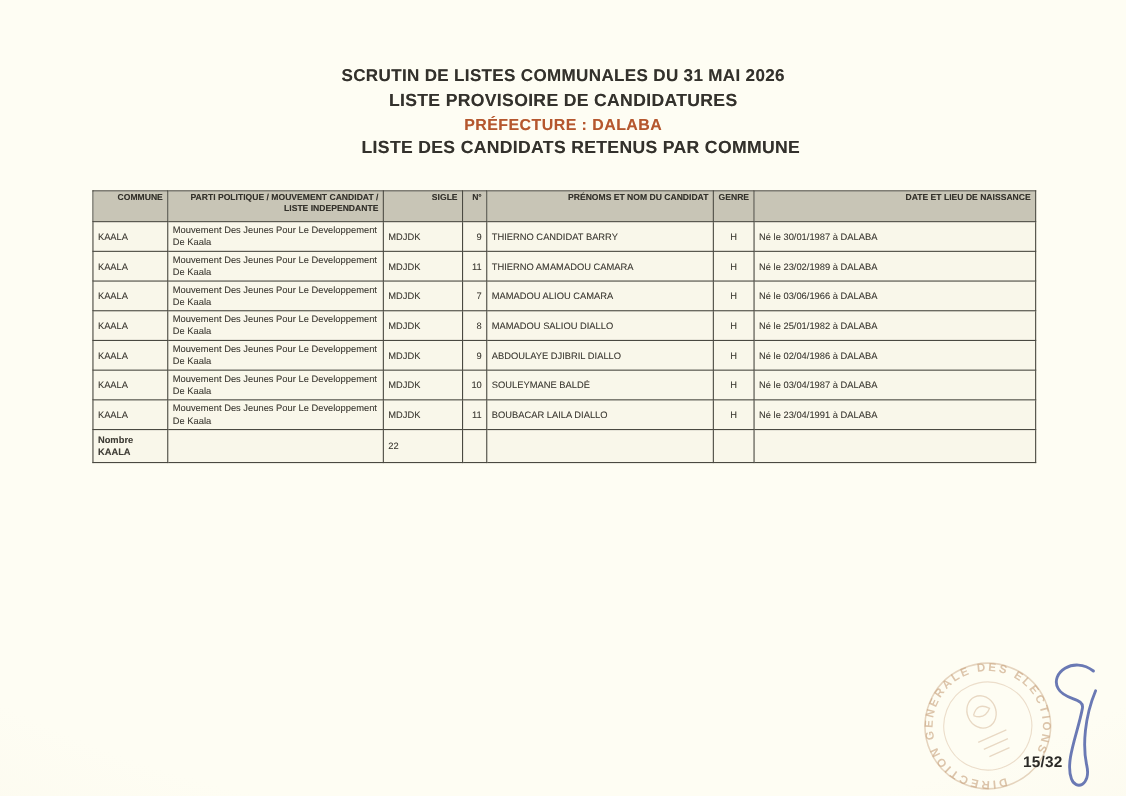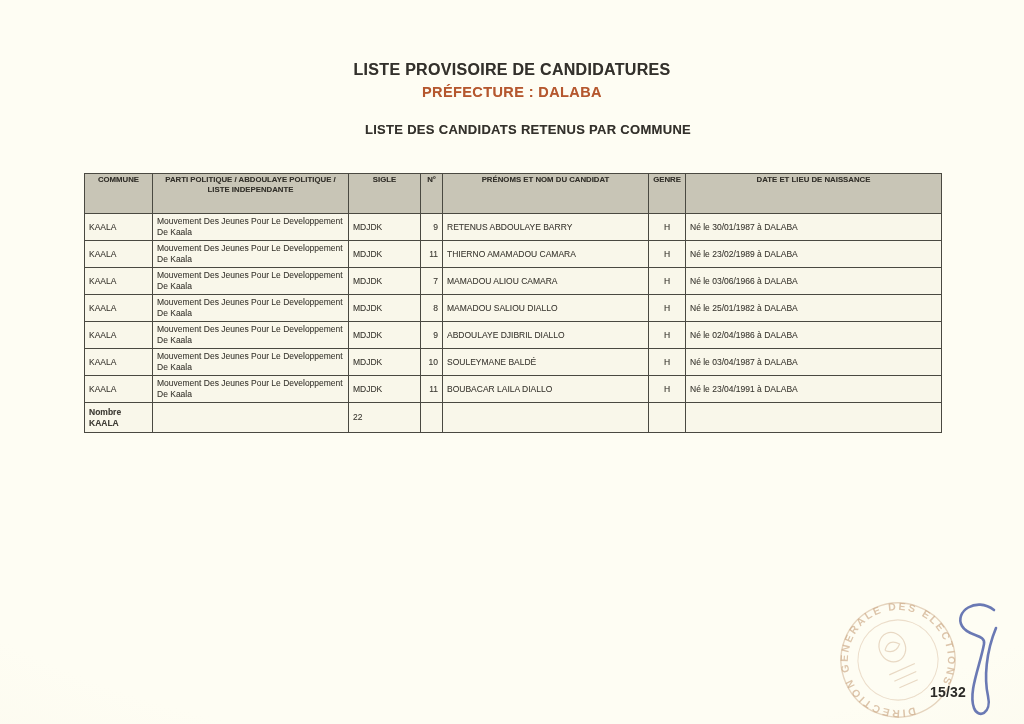--- a/index.html
+++ b/index.html
@@ -22,22 +22,22 @@
   }
   .title-sub{
     font-size:16px;font-weight:bold;color:#33312c;letter-spacing:.3px;
     line-height:22px;text-shadow:0 0 .5px rgba(55,50,40,.45);
   }
   .title-prefecture{
     font-size:14.5px;font-weight:bold;letter-spacing:.4px;line-height:22px;
     text-shadow:0 0 .5px rgba(181,87,46,.4);
   }
   .title-section{
-    font-size:13px;font-weight:bold;color:#33312c;letter-spacing:.3px;
-    margin-top:17px;line-height:20px;text-shadow:0 0 .5px rgba(55,50,40,.45);padding-left:32px;
+    font-size:16px;font-weight:bold;color:#33312c;letter-spacing:.3px;
+    line-height:20px;text-shadow:0 0 .5px rgba(55,50,40,.45);padding-left:32px;
   }
   
   .tbl-wrap{position:absolute;left:84px;top:173px;width:857px;}
   table.candidates{
     width:100%;border-collapse:collapse;table-layout:fixed;
     border:1.5px solid #45443c;
     background:#f9f7ea;
   }
   table.candidates td, table.candidates th{
     border:1px solid #4a4941;
@@ -46,23 +46,23 @@
     line-height:1.25;
     vertical-align:middle;
     overflow:hidden;
     text-shadow:0 0 .4px rgba(60,55,45,.35);
     color:#403e37;
   }
   table.candidates th{
     background:#c8c5b6;
     font-size:7.8px;
     font-weight:bold;
-    text-align:center;
+    text-align:right;
     vertical-align:top;
-    height:40px;
+    height:28px;
     color:#32302a;
     line-height:1.3;
   }
   tr.data-row{height:27px;}
   td.c-commune{vertical-align:middle;}
   td.c-num{text-align:right;padding-right:3px;}
   th.c-num{padding-left:2px;padding-right:2px;}
   td.c-genre{text-align:center;}
   tr.total-row-1{height:14px;}
   tr.total-row-2{height:30px;}
@@ -78,54 +78,55 @@
   .stamp{position:absolute;left:836px;top:598px;width:124px;height:124px;
     transform:rotate(-24deg);opacity:.78;}
   .signature{position:absolute;left:946px;top:600px;width:72px;height:122px;}
 </style>
 </head>
 <body>
 
 <div class="paper">
 
   <div class="doc-titles">
+    <div class="title-main">SCRUTIN DE LISTES COMMUNALES DU 31 MAI 2026</div>
     <div class="title-sub">LISTE PROVISOIRE DE CANDIDATURES</div>
     <div class="title-prefecture" style="color:#b5572e;text-align:center;">PRÉFECTURE : DALABA</div>
     <div class="title-section">LISTE DES CANDIDATS RETENUS PAR COMMUNE</div>
   </div>
 
   <div class="tbl-wrap">
     <table class="candidates">
       <colgroup>
         <col style="width:68px">
           <col style="width:196px">
           <col style="width:72px">
         <col style="width:22px">
           <col style="width:206px">
           <col style="width:37px">
         <col style="width:256px">
       </colgroup>
       <thead>
         <tr>
           <th class="c-commune">COMMUNE</th>
-          <th class="c-parti">PARTI POLITIQUE / ABDOULAYE POLITIQUE / LISTE INDEPENDANTE</th>
+          <th class="c-parti">PARTI POLITIQUE / MOUVEMENT CANDIDAT / LISTE INDEPENDANTE</th>
           <th class="c-sigle">SIGLE</th>
           <th class="c-num">N°</th>
           <th class="c-nom">PRÉNOMS ET NOM DU CANDIDAT</th>
           <th class="c-genre">GENRE</th>
           <th class="c-naissance">DATE ET LIEU DE NAISSANCE</th>
         </tr>
       </thead>
       <tbody>
           <tr class="data-row">
       <td class="c-commune">KAALA</td>
       <td class="c-parti">Mouvement Des Jeunes Pour Le Developpement De Kaala</td>
       <td class="c-sigle">MDJDK</td>
       <td class="c-num">9</td>
-      <td class="c-nom">RETENUS ABDOULAYE BARRY</td>
+      <td class="c-nom">THIERNO CANDIDAT BARRY</td>
       <td class="c-genre">H</td>
       <td class="c-naissance">Né le 30/01/1987 à DALABA</td>
     </tr>
           <tr class="data-row">
       <td class="c-commune">KAALA</td>
       <td class="c-parti">Mouvement Des Jeunes Pour Le Developpement De Kaala</td>
       <td class="c-sigle">MDJDK</td>
       <td class="c-num">11</td>
       <td class="c-nom">THIERNO AMAMADOU CAMARA</td>
       <td class="c-genre">H</td>

